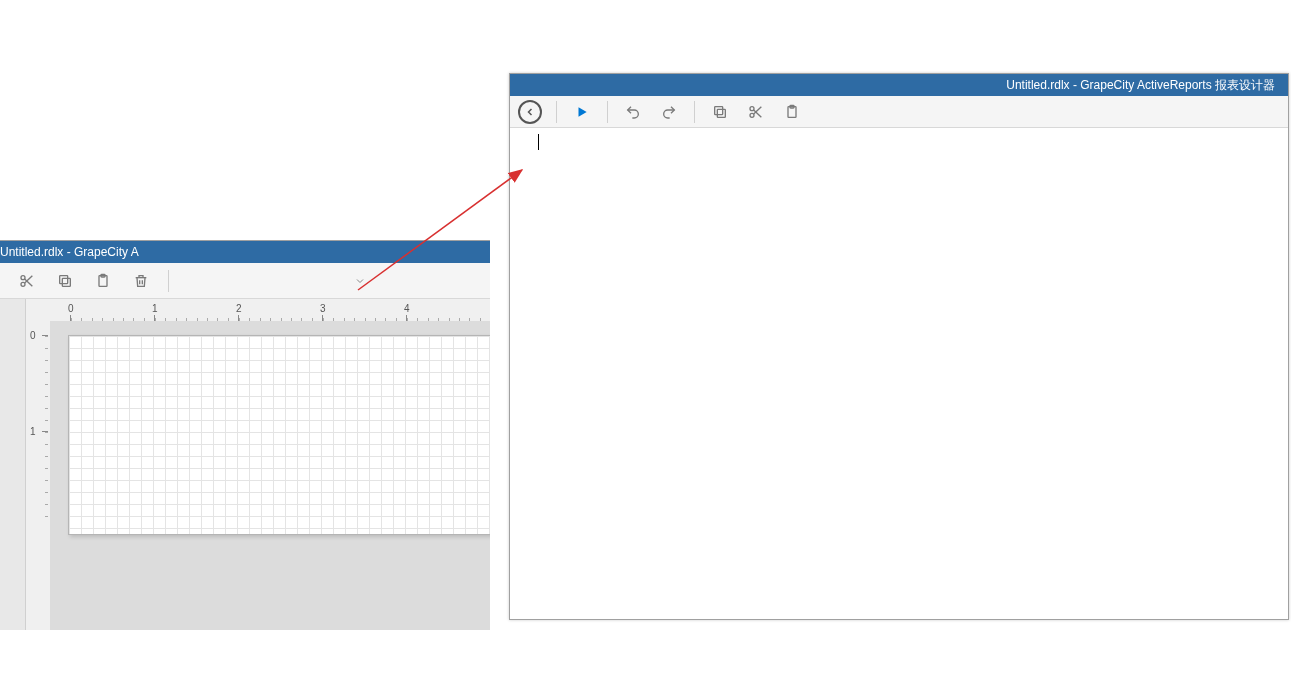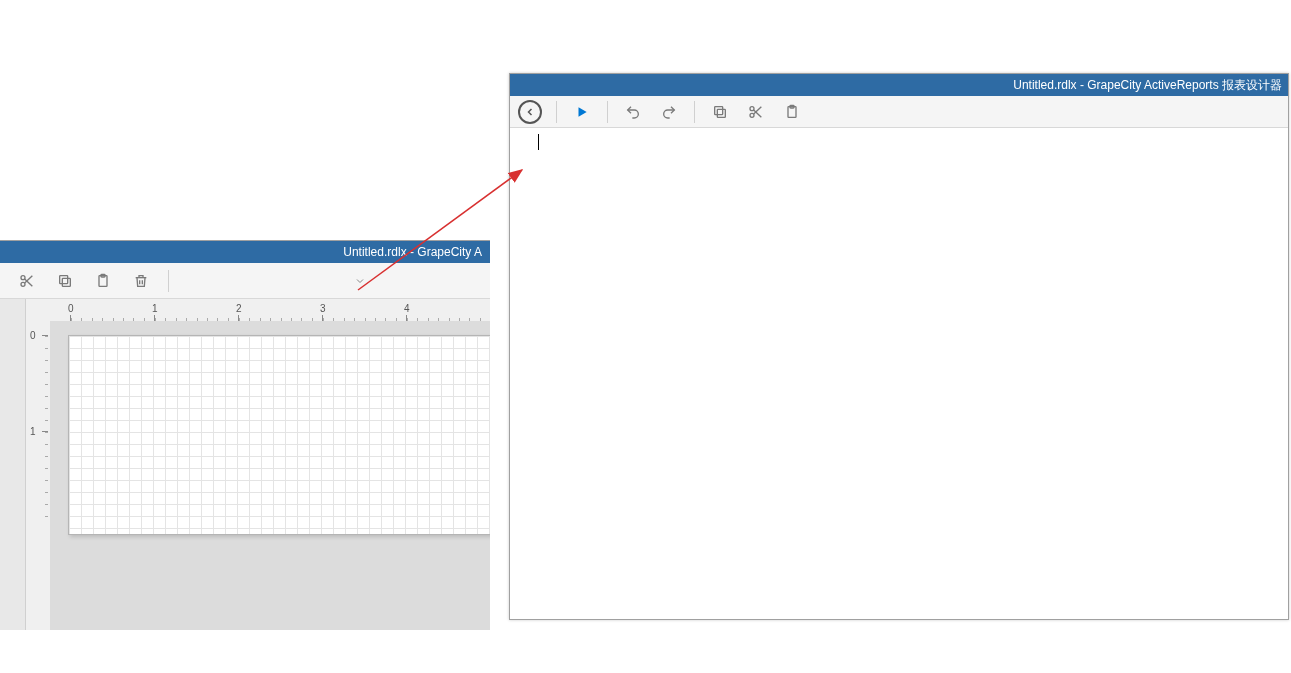--- a/index.html
+++ b/index.html
@@ -9,21 +9,21 @@
   .win1 {
     position: absolute;
     left: 0; top: 240px;
     width: 490px; height: 390px;
     background: #fff;
     border-top: 1px solid #a0a0a0;
     display: flex; flex-direction: column;
   }
   .win1-titlebar {
     height: 22px; background: #2e6ba4; color: #fff;
-    font-size: 12px; line-height: 22px; text-align: right;
+    font-size: 12px; line-height: 22px; text-align: left;
     padding-right: 8px; white-space: nowrap;
   }
   .win1-tabs {
     height: 28px; background: #2e6ba4; display: flex; align-items: stretch;
     padding-left: 30px; font-size: 13px;
   }
   .win1-tab {
     color: #fff; padding: 0 16px; line-height: 28px; cursor: pointer;
     position: relative;
   }
@@ -91,21 +91,21 @@
   }
 
   
   .win2 {
     position: absolute; left: 509px; top: 73px; right: 2px; height: 547px;
     border: 1px solid #a0a0a0; background: #fff;
     display: flex; flex-direction: column; box-shadow: 0 0 3px rgba(0,0,0,0.2);
   }
   .win2-titlebar {
     height: 22px; background: #2e6ba4; color: #fff;
-    font-size: 12px; line-height: 22px; text-align: right; padding-right: 6px;
+    font-size: 12px; line-height: 22px; text-align: right; padding-right: 13px;
     white-space: nowrap;
   }
   .win2-toolbar {
     height: 32px; background: #f5f5f5; border-bottom: 1px solid #d8d8d8;
     display: flex; align-items: center; padding: 0 8px; gap: 2px;
   }
   .back-circle {
     width: 24px; height: 24px; border: 2px solid #555; border-radius: 50%;
     display: flex; align-items: center; justify-content: center; cursor: pointer;
     color: #555; margin-right: 6px;

